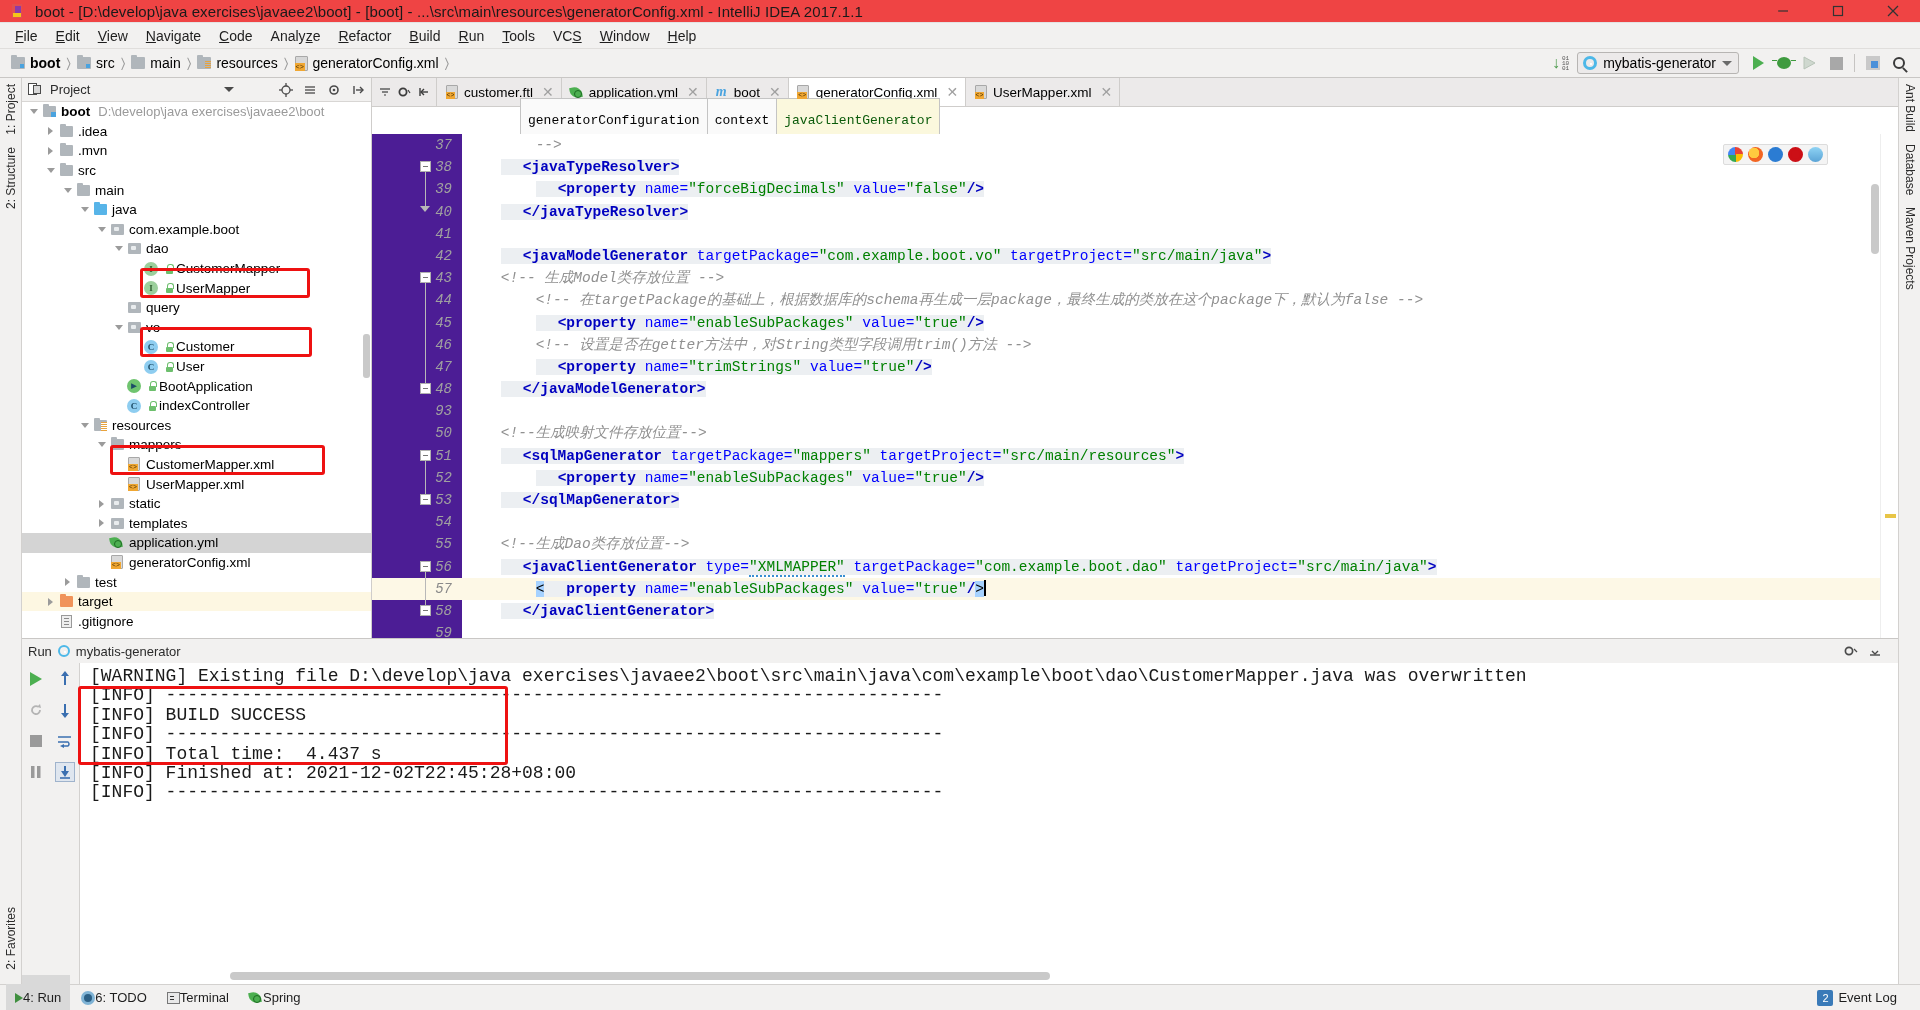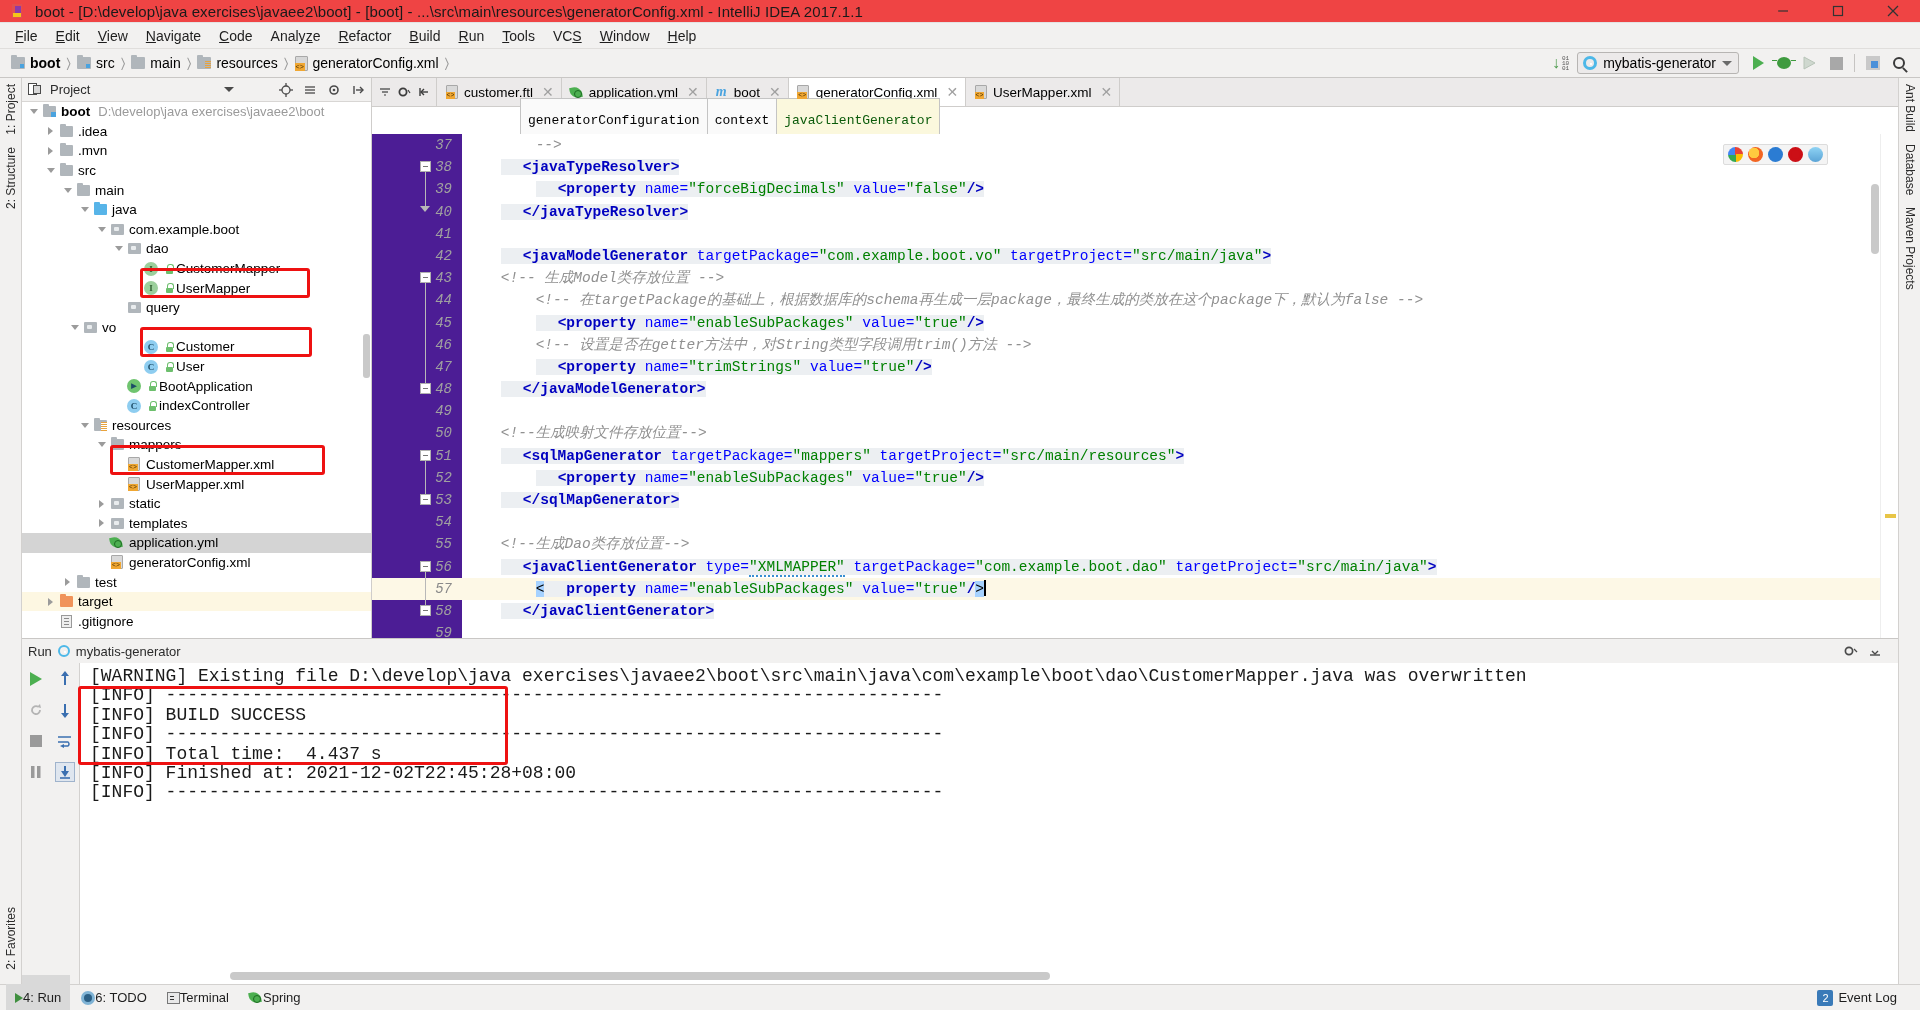--- a/index.html
+++ b/index.html
@@ -470,21 +470,21 @@
                 <span class="lock"></span>
                 <span class="tlabel">UserMapper</span>
               </div>
               <div class="trow" style="padding-left: 89px;">
                 <span class="twist"></span>
                 <span class="tico">
                   <span class="f-pkg"></span>
                 </span>
                 <span class="tlabel">query</span>
               </div>
-              <div class="trow" style="padding-left: 45px;">
+              <div class="trow" style="padding-left: 89px;">
                 <span class="twist">
                   <span class="t-d"></span>
                 </span>
                 <span class="tico">
                   <span class="f-pkg"></span>
                 </span>
                 <span class="tlabel">vo</span>
               </div>
               <div class="trow" style="padding-left: 106px;">
                 <span class="twist"></span>
@@ -687,21 +687,21 @@
                 <div class="ln">39</div>
                 <div class="ln">40</div>
                 <div class="ln">41</div>
                 <div class="ln">42</div>
                 <div class="ln">43</div>
                 <div class="ln">44</div>
                 <div class="ln">45</div>
                 <div class="ln">46</div>
                 <div class="ln">47</div>
                 <div class="ln">48</div>
-                <div class="ln">49</div>
+                <div class="ln">93</div>
                 <div class="ln">50</div>
                 <div class="ln">51</div>
                 <div class="ln">52</div>
                 <div class="ln">53</div>
                 <div class="ln">54</div>
                 <div class="ln">55</div>
                 <div class="ln">56</div>
                 <div class="ln cur">57</div>
                 <div class="ln">58</div>
                 <div class="ln">59</div>

